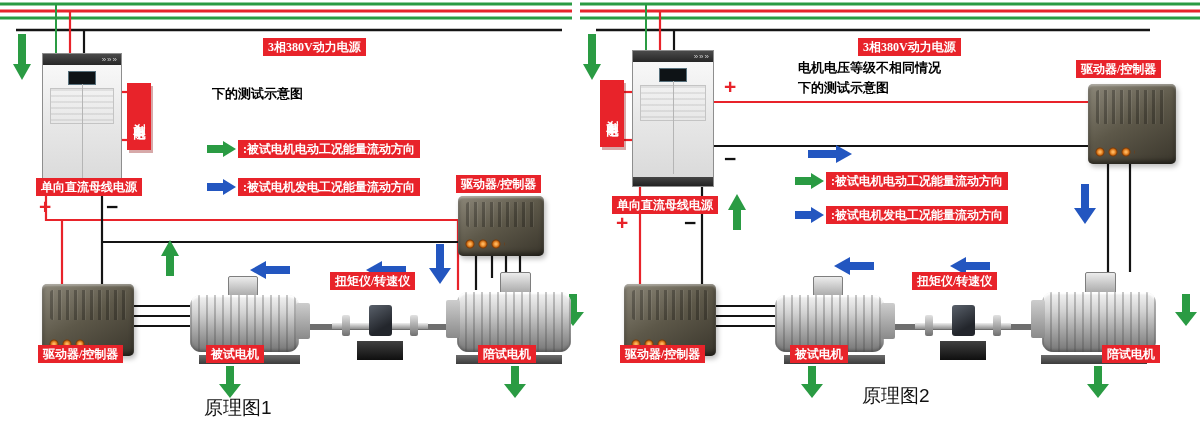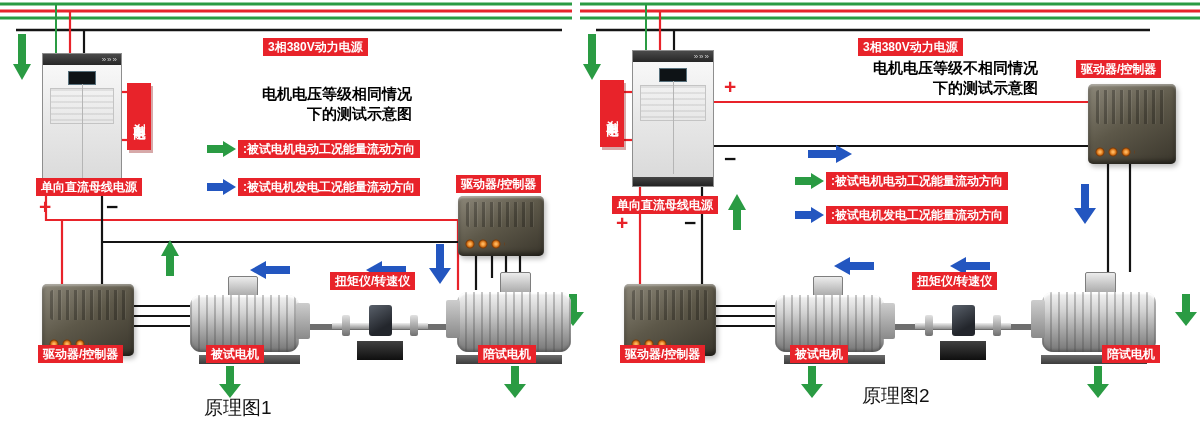--- a/index.html
+++ b/index.html
@@ -12,22 +12,22 @@
   .wg2{stroke:var(--green,#2a9b43);stroke-width:2;fill:none}
   .wr{stroke:var(--red,#e8232a);stroke-width:3;fill:none}
   .wr2{stroke:var(--red,#e8232a);stroke-width:2.2;fill:none}
   .wk{stroke:var(--black,#141414);stroke-width:2.6;fill:none}
   .wk2{stroke:var(--black,#141414);stroke-width:2.2;fill:none}
   .shaft{stroke:#6e6e6e;stroke-width:6}
   .fg{fill:var(--green,#2a9b43)}
   .fb{fill:var(--blue,#2356c0)}
   
   .tag{position:absolute;background:var(--red,#e8232a);color:#fff;font-size:12px;font-weight:bold;
-    line-height:14px;padding:2px 5px;white-space:nowrap;z-index:3;}
-  .title{position:absolute;font-size:15px;font-weight:bold;color:#000;text-align:right;line-height:20px;z-index:3;}
+    line-height:14px;padding:2px 5px;white-space:nowrap;z-index:3;font-family:Liberation Serif, serif;}
+  .title{position:absolute;font-size:13px;font-weight:bold;color:#000;text-align:left;line-height:20px;z-index:3;}
   .caption{position:absolute;font-size:19px;color:#111;z-index:3;}
   .sign{position:absolute;font-size:21px;font-weight:bold;z-index:3;line-height:18px;}
   .sr{color:var(--red,#e8232a)} .sk{color:#111}
   
   .brake{position:absolute;background:var(--red,#e8232a);color:#fff;font-weight:bold;font-size:12px;
     writing-mode:vertical-rl;text-orientation:upright;display:flex;align-items:center;justify-content:center;
     letter-spacing:2px;z-index:2;box-shadow:2px 3px 0 rgba(140,10,10,.35);}
   
   .cabinet{position:absolute;background:linear-gradient(180deg,#fbfbfb,#e6e6e6 55%,#d8d8d8);
     border:1px solid #8e8e8e;z-index:2;}
@@ -219,21 +219,20 @@
       </g>
     <g class="fb">
       <rect x="795" y="211" width="16" height="8"></rect>
         <polygon points="811,207 811,223 824,215"></polygon>
       </g>
   </svg>
 
   <div class="panel">
     <div class="tag" style="left:263px;top:38px">3相380V动力电源</div>
     <div class="title" style="left:212px;top:84px;width:200px">
-      <div>电机电压等级相同情况</div>
       <div>下的测试示意图</div>
     </div>
     <div class="tag" style="left:238px;top:140px">:被试电机电动工况能量流动方向</div>
     <div class="tag" style="left:238px;top:178px">:被试电机发电工况能量流动方向</div>
 
     <div class="cabinet" style="left:42px;top:53px;width:78px;height:137px">
       <div class="cab-top"></div>
       <div class="cab-screen"></div>
       <div class="cab-mid"></div>
       <div class="cab-seam"></div>

